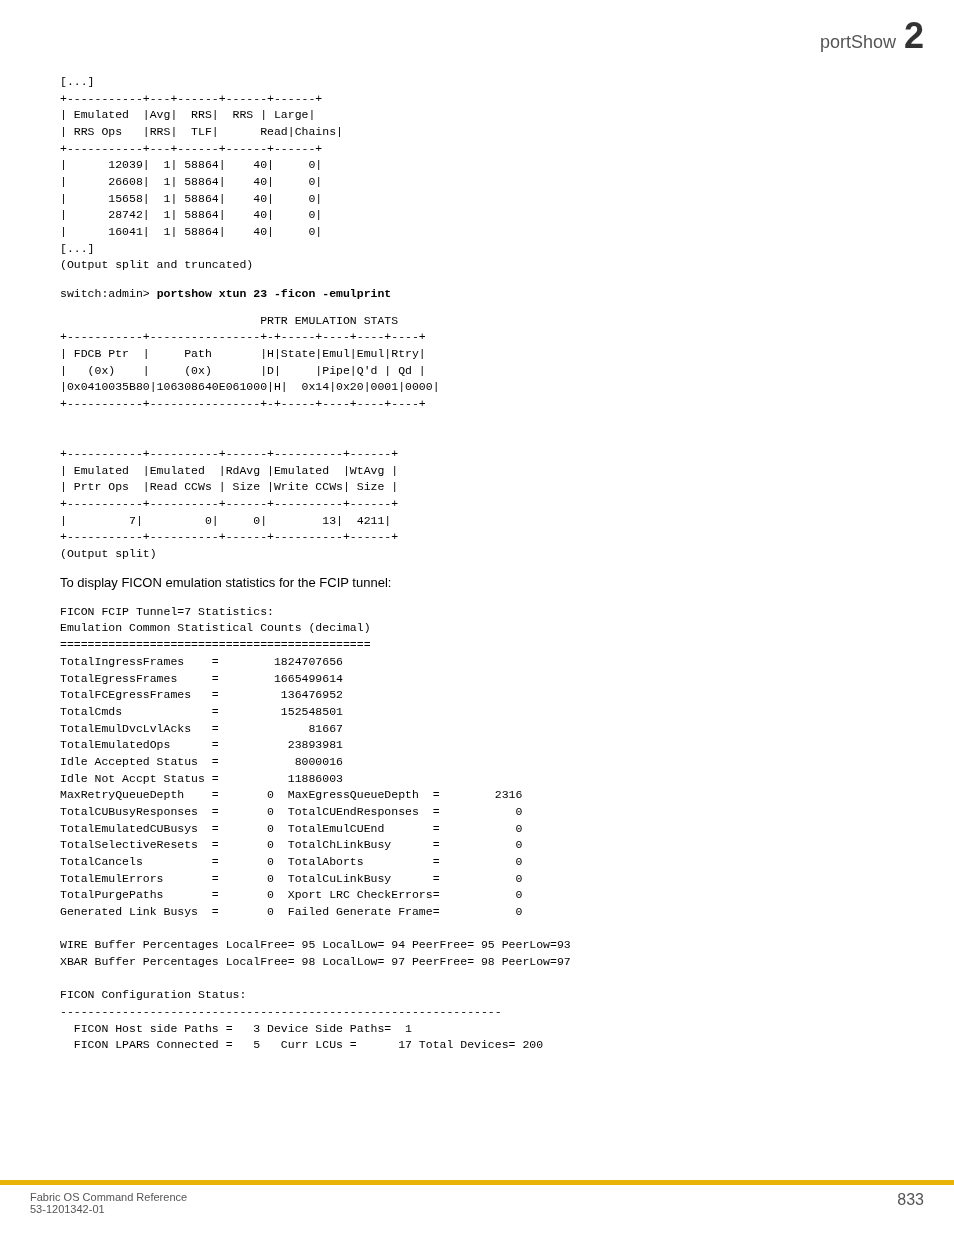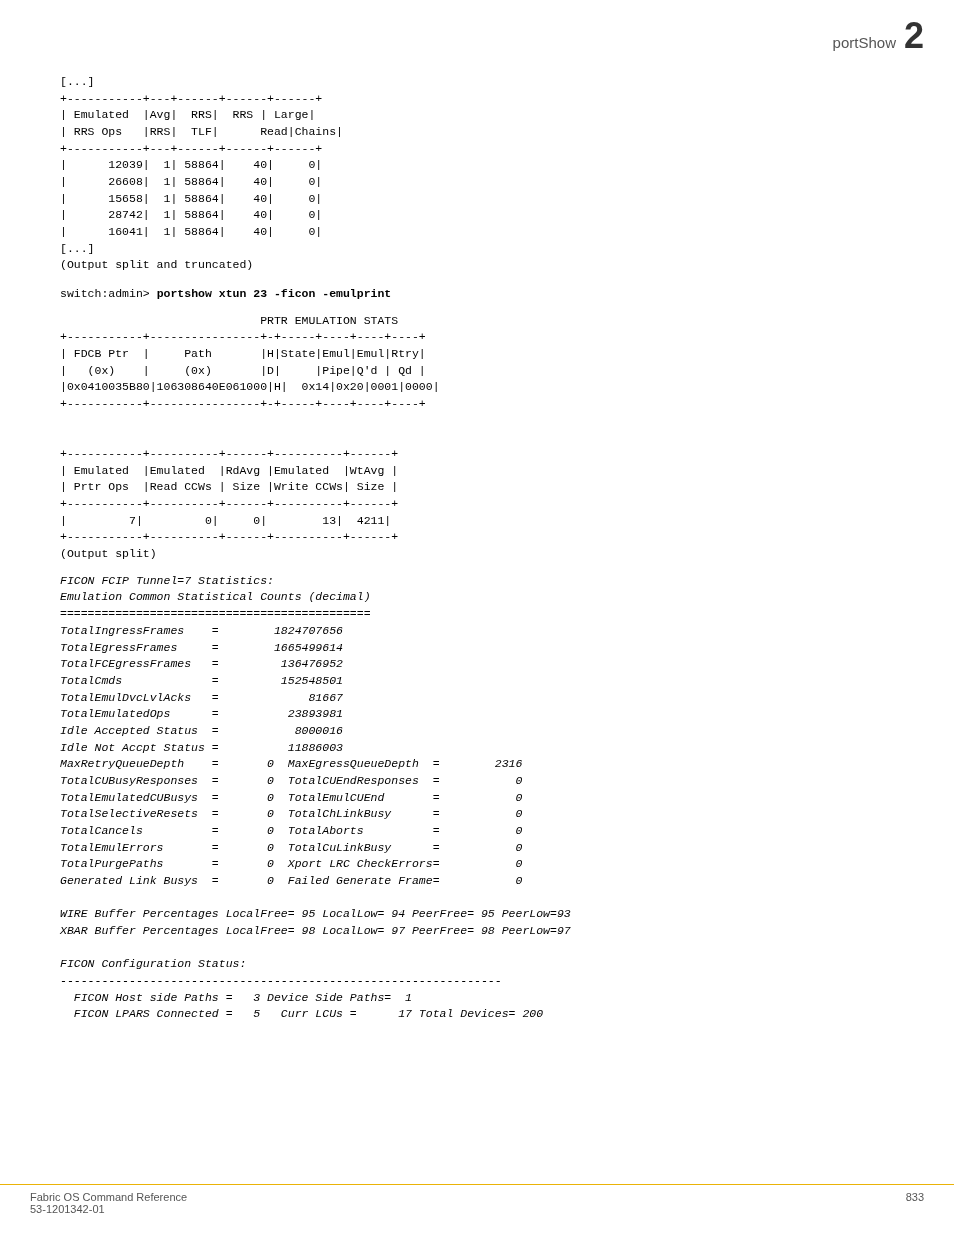--- a/index.html
+++ b/index.html
@@ -18,21 +18,21 @@
       align-items: center;
       padding: 18px 30px 10px 30px;
       border-bottom: none;
     }
     .page-title-area {
       display: flex;
       align-items: baseline;
       gap: 8px;
     }
     .page-title-text {
-      font-size: 15px;
+      font-size: 18px;
       color: #555;
     }
     .page-number {
       font-size: 36px;
       font-weight: bold;
       color: #333;
       line-height: 1;
     }
     .main-content {
       padding: 10px 60px 20px 60px;
@@ -59,29 +59,29 @@
     .footer {
       position: absolute;
       bottom: 20px;
       left: 0;
       right: 0;
       display: flex;
       justify-content: space-between;
       padding: 0 30px;
       font-size: 11px;
       color: #555;
-      border-top: 1px solid #eab308;
+      border-top: 5px solid #eab308;
       padding-top: 6px;
     }
     .footer-left {
       display: flex;
       flex-direction: column;
     }
     .footer-right {
-      font-size: 11px;
+      font-size: 16px;
     }
   </style>
 </head>
 <body>
 
 <div class="page-header">
   <div class="page-title-area">
     <span class="page-title-text">portShow</span>
     <span class="page-number">2</span>
   </div>
@@ -119,23 +119,26 @@
 
 +-----------+----------+------+----------+------+
 | Emulated  |Emulated  |RdAvg |Emulated  |WtAvg |
 | Prtr Ops  |Read CCWs | Size |Write CCWs| Size |
 +-----------+----------+------+----------+------+
 |         7|         0|     0|        13|  4211|
 +-----------+----------+------+----------+------+
 (Output split)</pre>
   </div>
 
+  <div class="section-prose">
+    To display FICON emulation statistics for the FCIP tunnel:
+  </div>
 
 
-  <div class="section" style="margin-top:6px;font-style:italic;">
+  <div class="section" style="margin-top:14px;">
     <pre>FICON FCIP Tunnel=7 Statistics:
 Emulation Common Statistical Counts (decimal)
 =============================================
 TotalIngressFrames    =        1824707656
 TotalEgressFrames     =        1665499614
 TotalFCEgressFrames   =         136476952
 TotalCmds             =         152548501
 TotalEmulDvcLvlAcks   =             81667
 TotalEmulatedOps      =          23893981
 Idle Accepted Status  =           8000016

